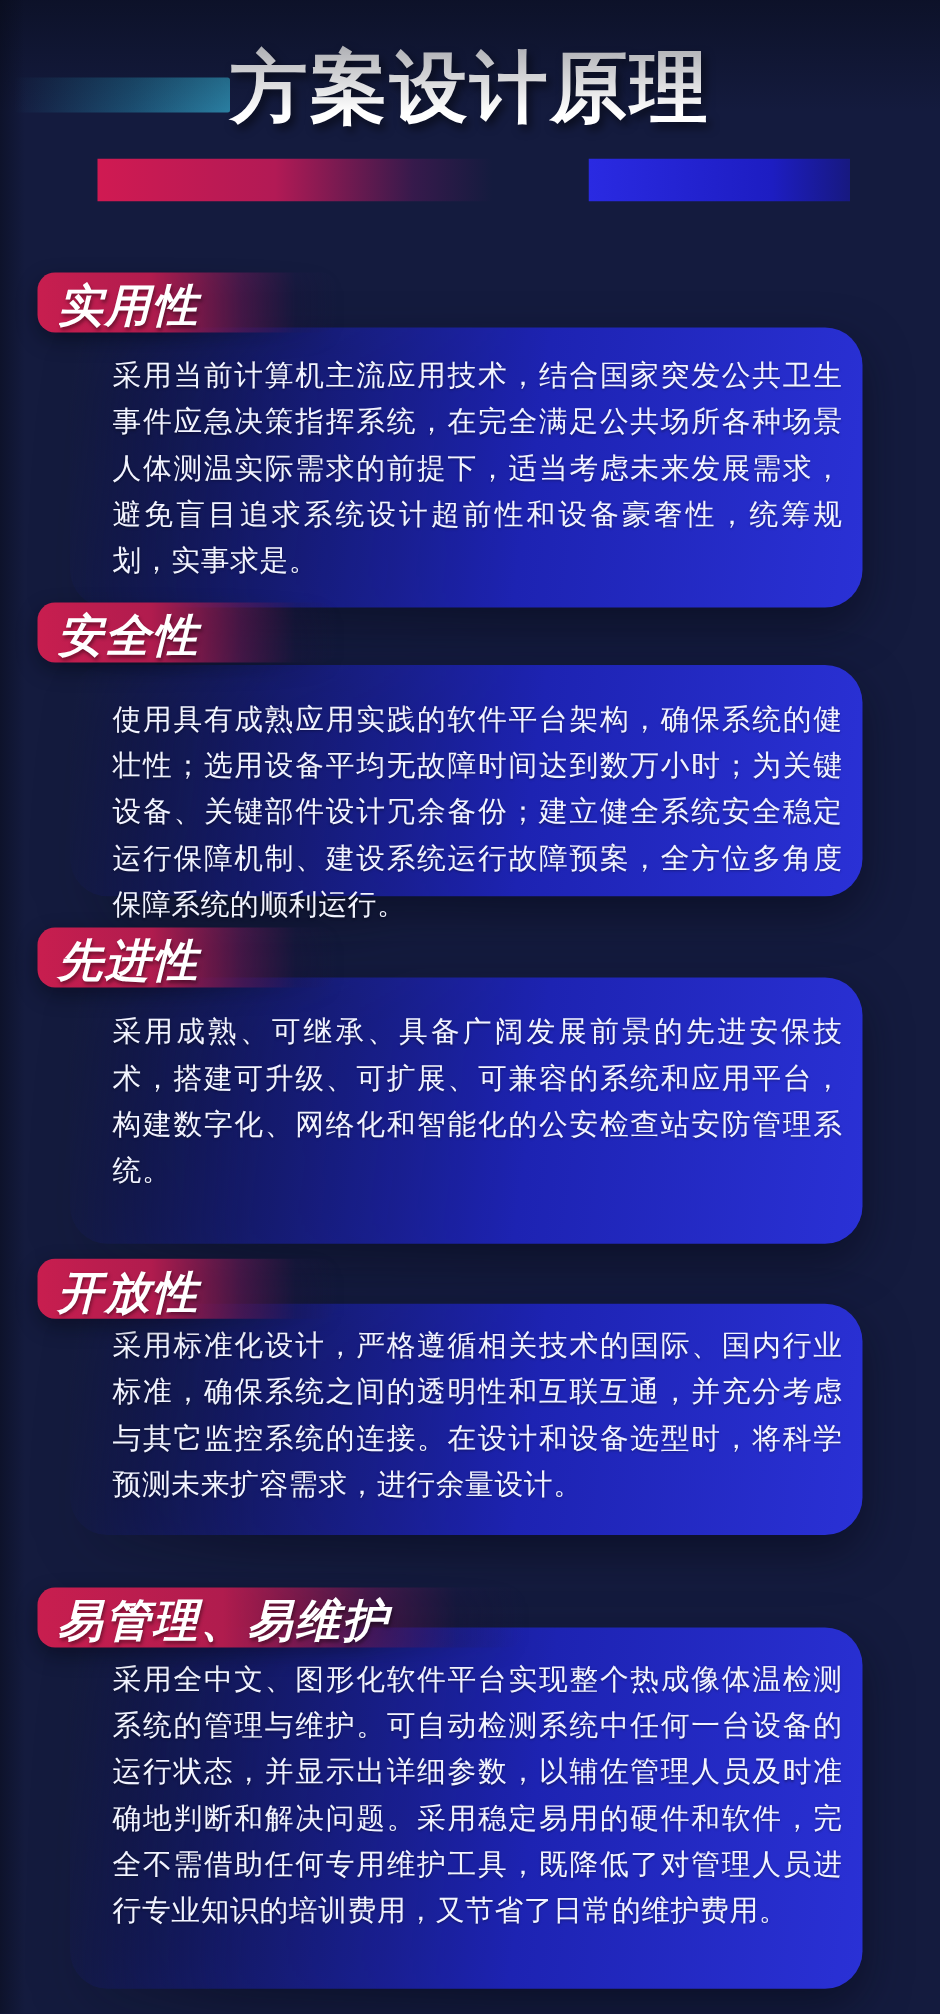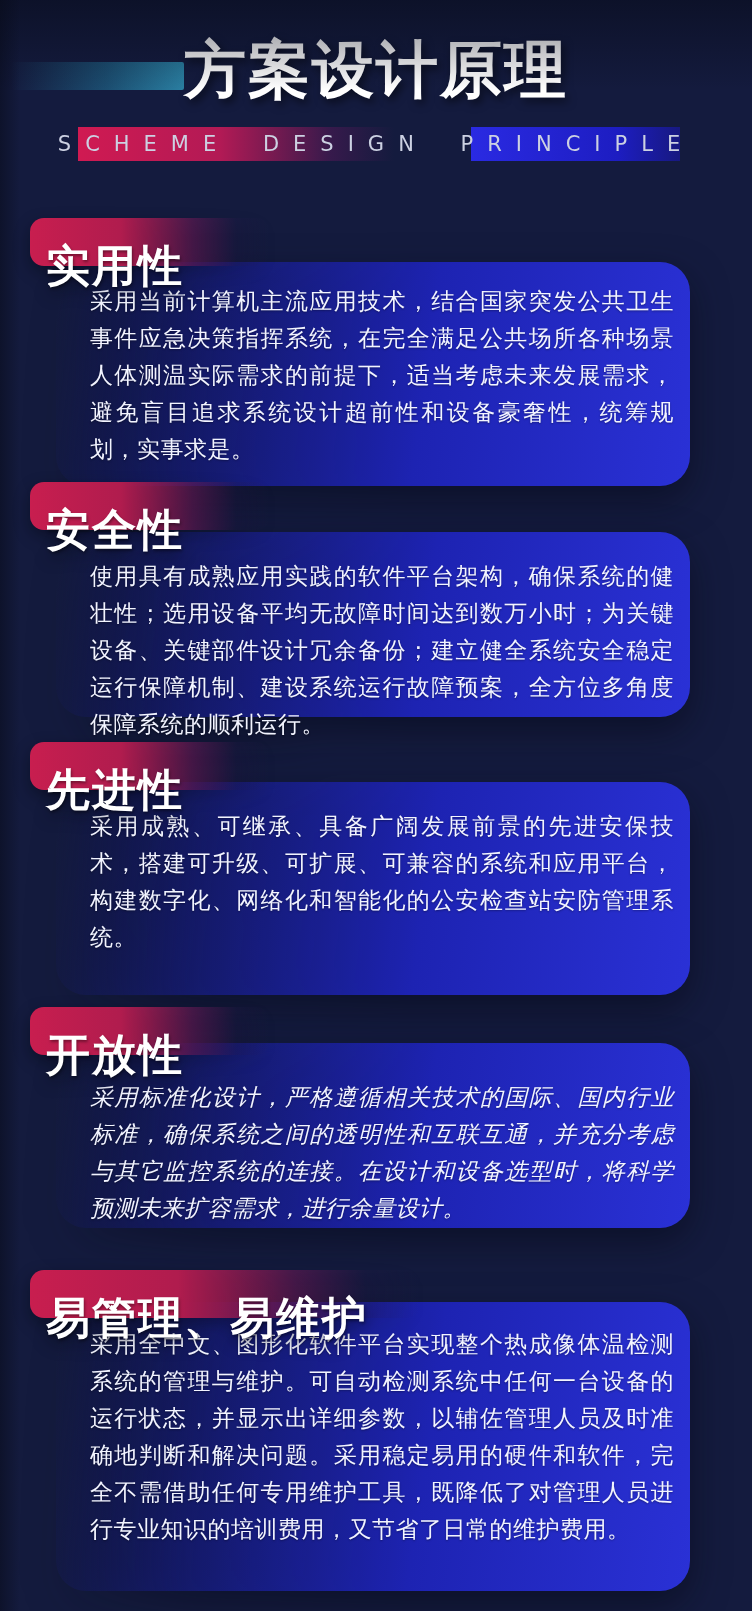--- a/index.html
+++ b/index.html
@@ -66,24 +66,25 @@
 
   .heading-badge {
     position: absolute; left: 30px; top: 0; height: 48px; width: 240px;
     background: linear-gradient(90deg, #c81e4f 0%, #b01c4e 38%, rgba(110,26,88,0.55) 68%, rgba(40,24,80,0.18) 86%, rgba(19,26,60,0) 100%);
     border-radius: 14px;
     z-index: 2;
     filter: drop-shadow(0 6px 8px rgba(3,5,15,0.45));
   }
   .sec-5 .heading-badge { width: 360px; padding-left: 30px; }
   .heading-label {
-    position: absolute; left: 16px; top: 19px;
-    font-size: 44px; font-weight: 700; color: #ffffff;
+    position: absolute; left: 16px; top: 3px;
+    font-size: 36px; font-weight: 700; color: #ffffff;
     letter-spacing: 2px; white-space: nowrap;
     text-shadow: 1px 2px 3px rgba(0,0,0,0.4);
+    font-style: italic;
   }
 
   .body-card {
     position: absolute; left: 56px; right: 62px;
     border-radius: 30px;
     background: linear-gradient(98deg, rgba(20,27,62,0) 1%, rgba(23,29,126,0.78) 26%, #1d23b2 58%, #2a31d6 100%);
     z-index: 1;
     filter: drop-shadow(0 14px 18px rgba(4,6,20,0.5));
   }
   .sec-1 .body-card { top: 44px; height: 224px; }
@@ -93,34 +94,33 @@
   .sec-5 .body-card { top: 32px; height: 289px; }
 
   .body-text {
     position: absolute; left: 34px; right: 16px; top: 21px;
     font-size: 23px; line-height: 37px; font-weight: 500;
     color: #f2f4ff; letter-spacing: 0.5px;
     text-align: justify;
     text-shadow: 0 1px 2px rgba(0,0,0,0.35);
   }
   .sec-2 .body-text, .sec-3 .body-text { top: 26px; }
-  .sec-4 .body-text { top: 36px; font-style: italic; }
+  .sec-4 .body-text { top: 16px; }
   .sec-5 .body-text { top: 24px; }
 </style>
 </head>
 <body>
 
 <div class="page">
 
   <div class="header">
     <div class="title-accent-bar"></div>
     <div class="page-title">方案设计原理</div>
     <div class="subtitle-highlight-red"></div>
     <div class="subtitle-highlight-blue"></div>
-    <div class="page-subtitle">SCHEME DESIGN PRINCIPLE</div>
   </div>
 
   <div class="section sec-1">
     <div class="body-card">
       <div class="body-text">采用当前计算机主流应用技术，结合国家突发公共卫生事件应急决策指挥系统，在完全满足公共场所各种场景人体测温实际需求的前提下，适当考虑未来发展需求，避免盲目追求系统设计超前性和设备豪奢性，统筹规划，实事求是。</div>
     </div>
     <div class="heading-badge">
       <span class="heading-label">实用性</span>
     </div>
   </div>

